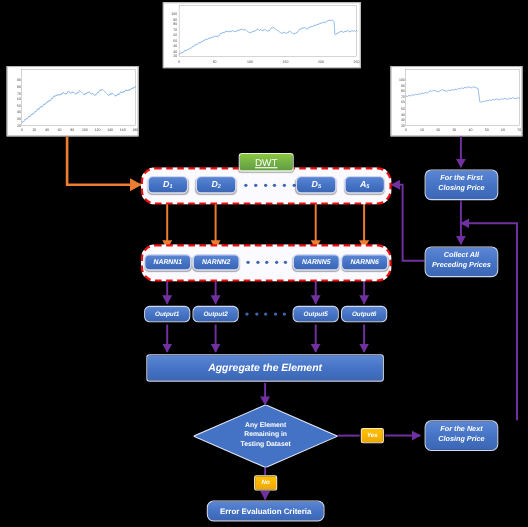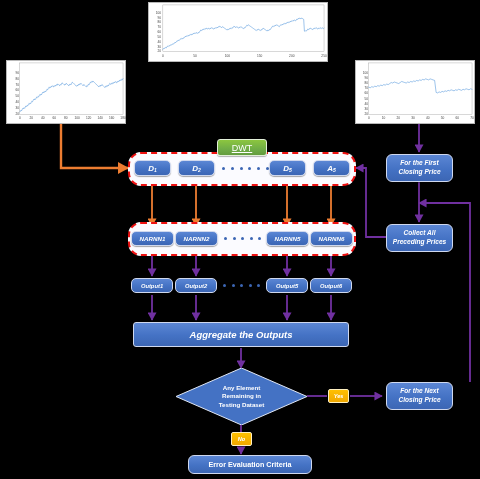--- a/index.html
+++ b/index.html
@@ -261,37 +261,37 @@
       <i></i>
       <i></i>
       <i></i>
       <i></i>
       <i></i>
       <i></i>
   </div>
   <div class="node outp rounded" style="left:266px;top:278px;width:42px;height:15px;">Output5</div>
   <div class="node outp rounded" style="left:310px;top:278px;width:42px;height:15px;">Output6</div>
 
-  <div class="node agg" style="left:133px;top:322px;width:216px;height:25px;">Aggregate the Outputs</div>
+  <div class="node agg" style="left:133px;top:322px;width:216px;height:25px;">Aggregate the Element</div>
 
   <div class="diamond" style="left:176px;top:368px;width:131px;height:57px;">
     <svg viewBox="0 0 131 57" style="width:131px;height:57px;display:block;">
       <polygon points="65.5,0 131,28.5 65.5,57 0,28.5" fill="#4472c4" stroke="#dfe7f5" stroke-width="1"></polygon>
     </svg>
     <div class="dlabel">
       <div>Any Element</div>
       <div>Remaining in</div>
       <div>Testing Dataset</div>
     </div>
   </div>
 
   <div class="badge-y" style="left:328px;top:389px;width:21px;height:14px;">Yes</div>
   <div class="badge-y" style="left:231px;top:432px;width:21px;height:14px;">No</div>
 
-  <div class="node err" style="left:188px;top:455px;width:124px;height:19px;">Error Evaluation Criteria</div>
+  <div class="node err" style="left:188px;top:455px;width:107px;height:19px;">Error Evaluation Criteria</div>
 
   <div class="node side" style="left:386px;top:154px;width:67px;height:28px;">
     <div>For the First</div>
     <div>Closing Price</div>
   </div>
 
   <div class="node side" style="left:386px;top:224px;width:67px;height:28px;">
     <div>Collect All</div>
     <div>Preceding Prices</div>
   </div>

